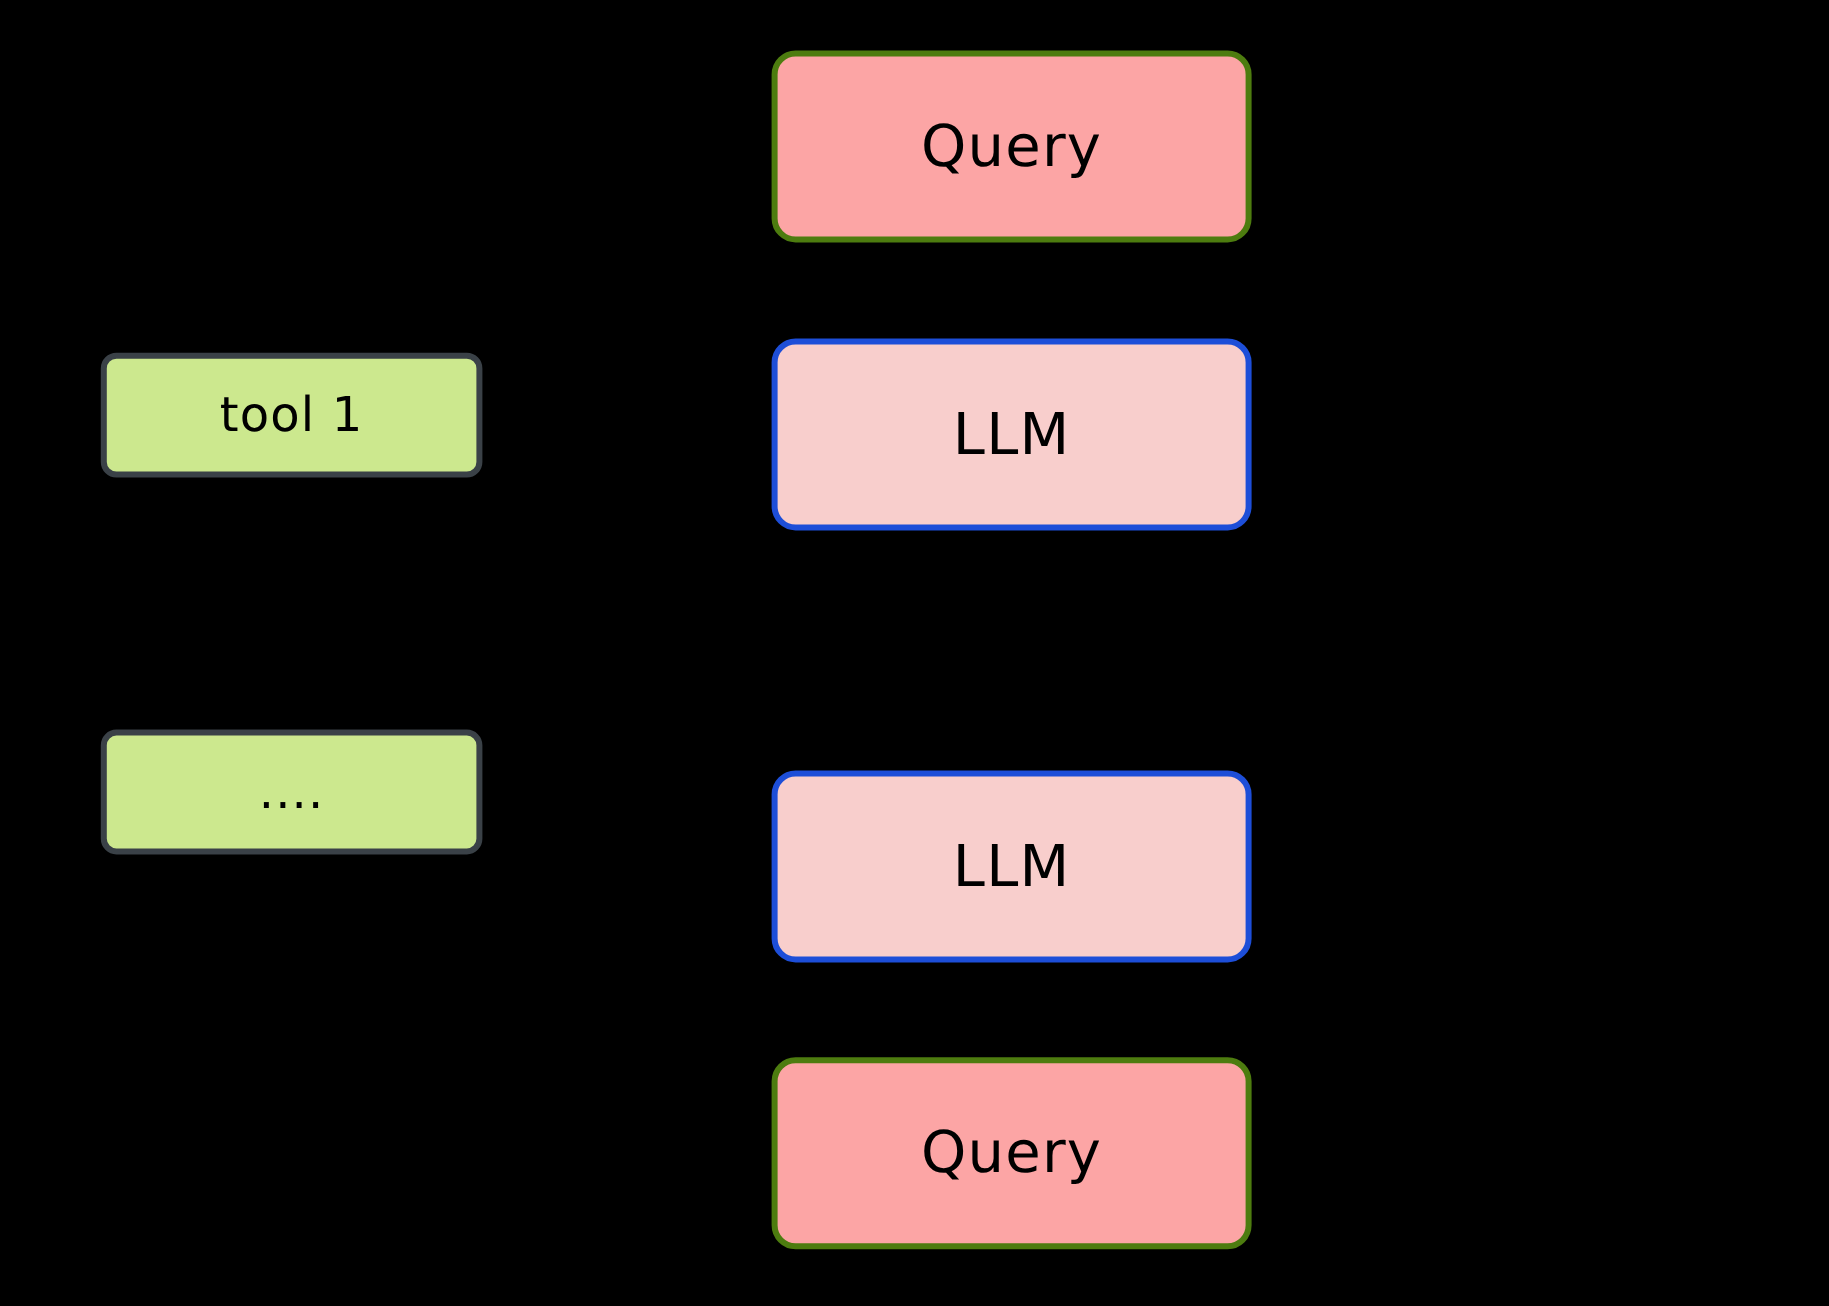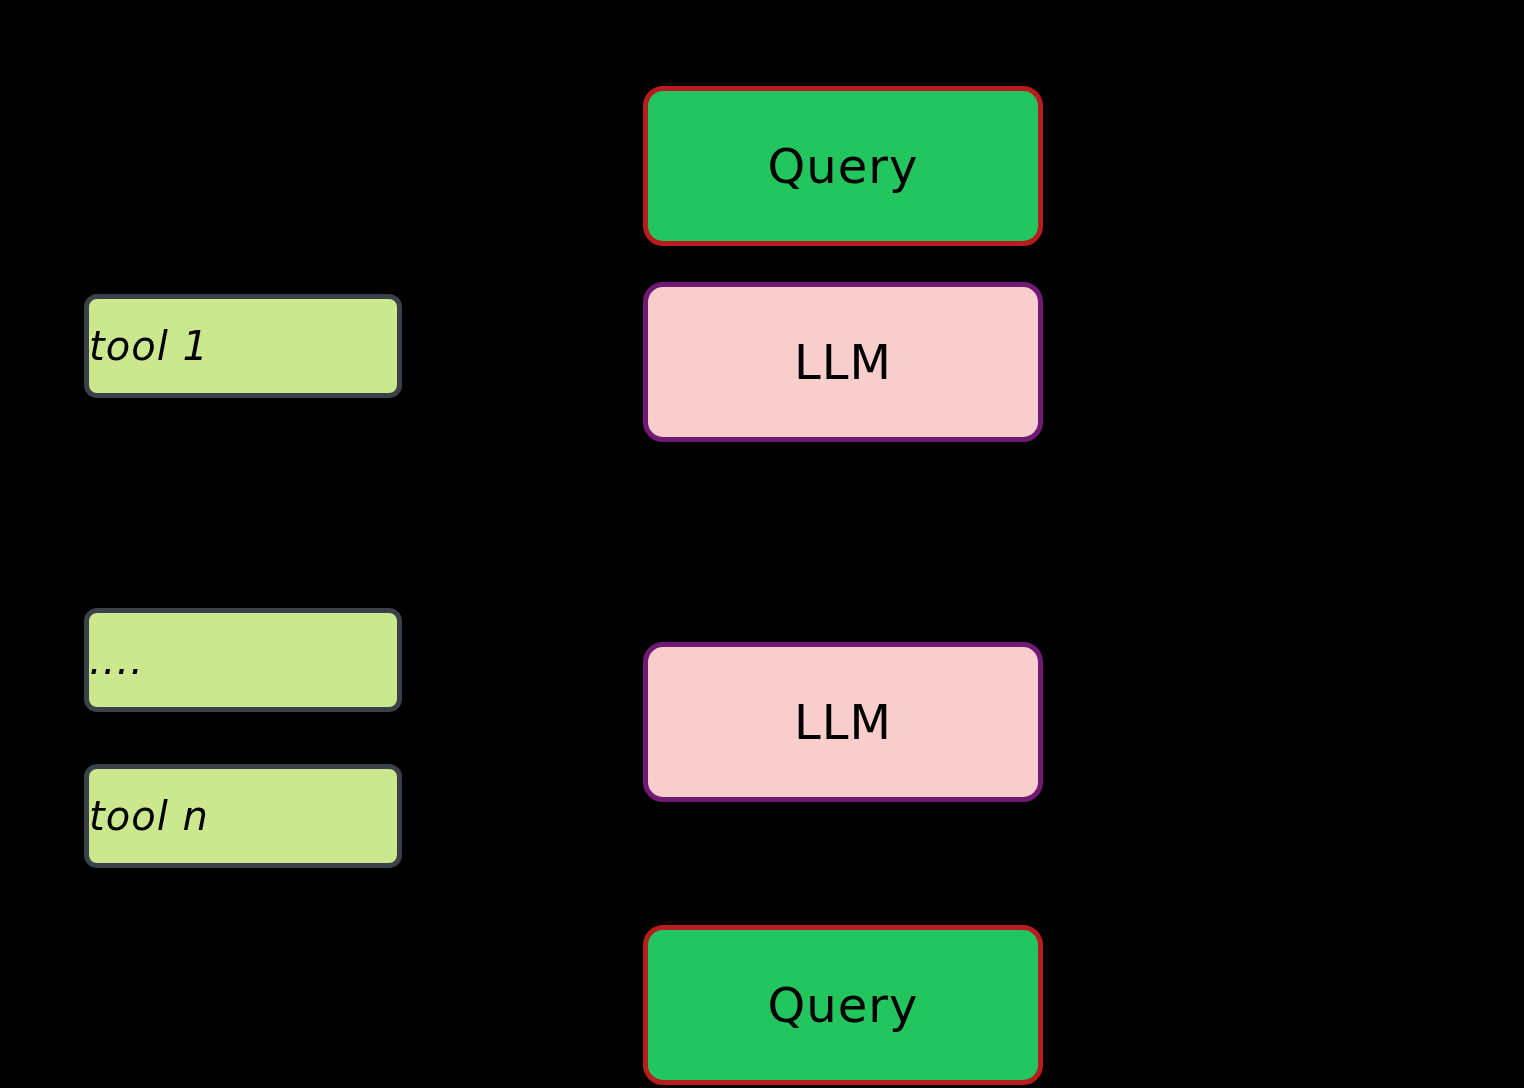--- a/index.html
+++ b/index.html
@@ -20,22 +20,21 @@
     position: absolute;
     left: 84px;
     width: 318px;
     height: 104px;
     box-sizing: border-box;
     background: #cce88e;
     border: 5px solid #3a4147;
     border-radius: 13px;
     display: flex;
     align-items: center;
-    justify-content: flex-start;
-    font-style: italic;
+    justify-content: center;
   }
   .tool-box .label {
     font-size: 40px;
     color: #000000;
     letter-spacing: 1px;
     white-space: nowrap;
   }
   .tool-1 { top: 294px; }
   .tool-2 { top: 452px; }
   .tool-3 { top: 608px; }
@@ -53,46 +52,42 @@
     align-items: center;
     justify-content: center;
   }
   .node .label {
     font-size: 48px;
     color: #000000;
     letter-spacing: 1px;
     white-space: nowrap;
   }
   .node-io {
-    background: #22c55e;
-    border: 5px solid #b91c1c;
-    margin-top: 44px;
+    background: #fca5a5;
+    border: 5px solid #4d7c0f;
   }
   .node-llm {
     background: #f8cecc;
-    border: 5px solid #701a75;
+    border: 5px solid #1d4ed8;
   }
   .node-query  { top: 42px;  }
   .node-llm-1  { top: 282px; }
   .node-llm-2  { top: 642px; }
   .node-answer { top: 881px; }
 </style>
 </head>
 <body>
 
 <div class="canvas">
 
   <div class="tool-box tool-1">
     <span class="label">tool 1</span>
   </div>
   <div class="tool-box tool-3">
     <span class="label">....</span>
-  </div>
-  <div class="tool-box tool-4">
-    <span class="label">tool n</span>
   </div>
 
   <div class="node node-io node-query">
     <span class="label">Query</span>
   </div>
   <div class="node node-llm node-llm-1">
     <span class="label">LLM</span>
   </div>
   <div class="node node-llm node-llm-2">
     <span class="label">LLM</span>

